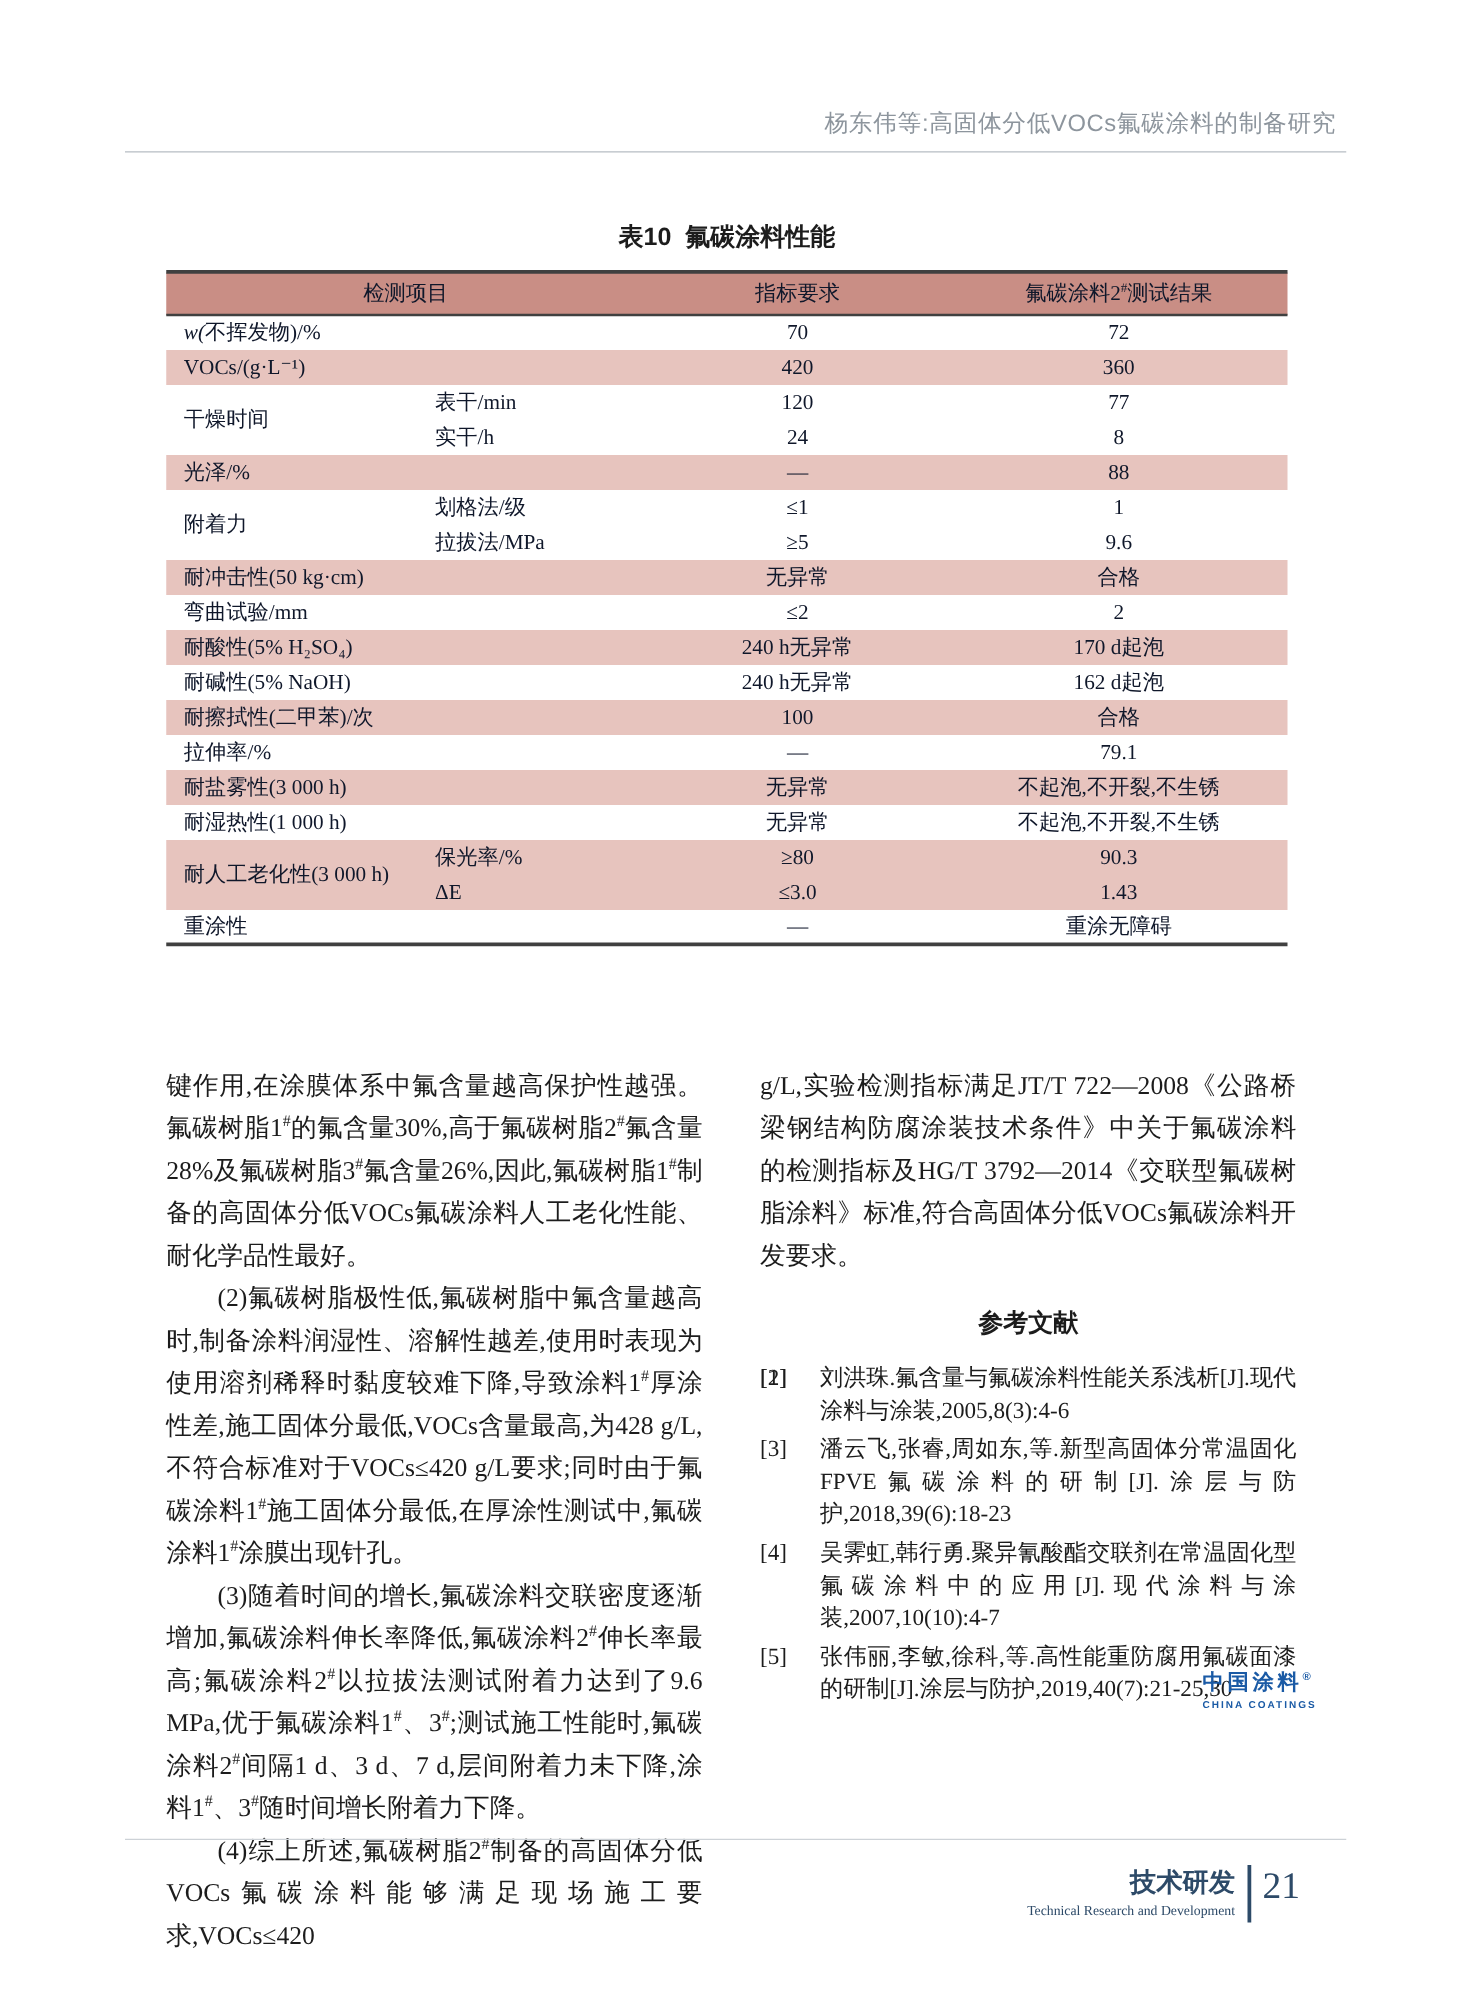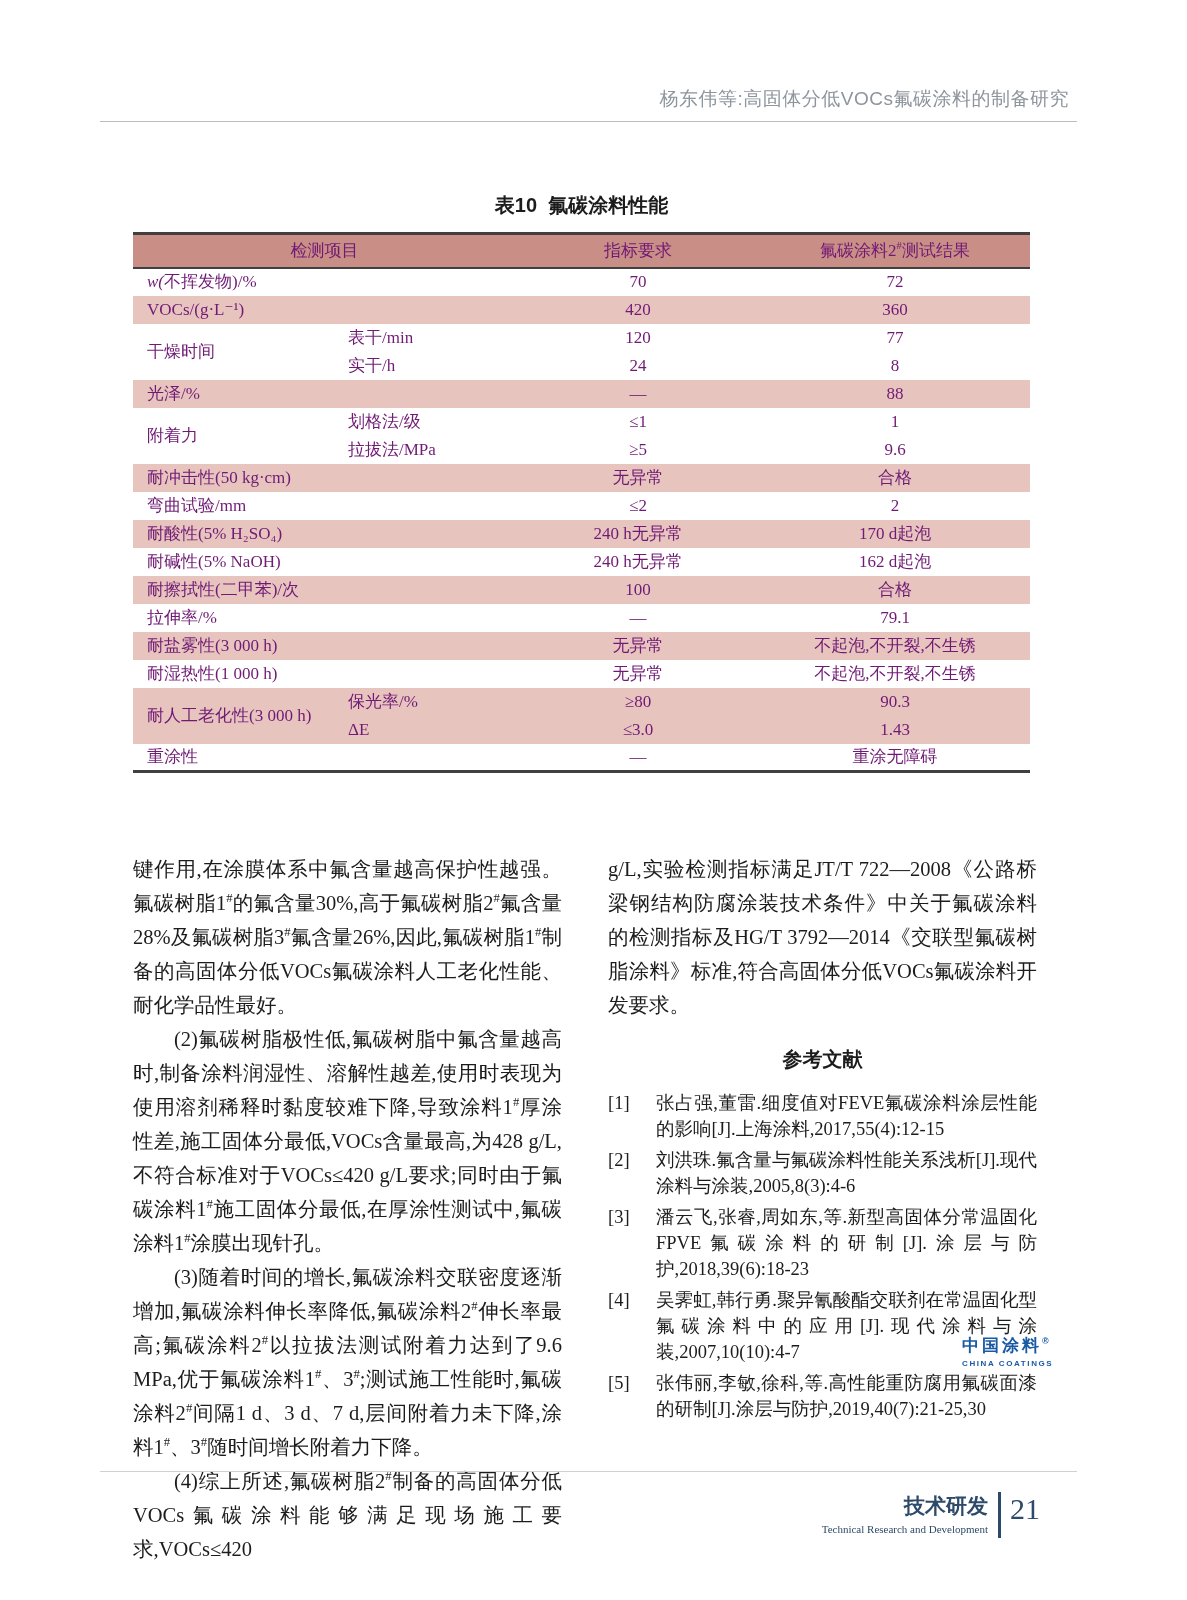--- a/index.html
+++ b/index.html
@@ -10,33 +10,33 @@
 
   
   .running-head {
     position:absolute; top:86px; right:118px;
     font-family:"Liberation Sans","DejaVu Sans",sans-serif;
     font-size:19px; color:#8d959d; letter-spacing:0.5px;
   }
   .head-rule { position:absolute; top:121px; left:100px; right:110px; height:1px; background:#b7bdc3; }
 
   
-  .table-block { position:absolute; left:133px; top:192px; width:897px; }
+  .table-block { position:absolute; left:133px; top:176px; width:897px; }
   .caption-zh {
     text-align:center; font-weight:bold; font-size:20px; white-space:pre;
     font-family:"Liberation Sans","DejaVu Sans",sans-serif;
   }
   .caption-en {
     text-align:center; font-weight:bold; font-size:19px; white-space:pre; margin-top:8px;
     font-family:"Liberation Serif","DejaVu Serif",serif;
   }
   table.props {
     width:897px; border-collapse:collapse; table-layout:fixed; margin-top:13px;
     border-top:3px solid #404040; border-bottom:3px solid #404040;
-    font-size:17px; color:#701a75;
+    font-size:17px; color:#0f172a;
   }
   table.props thead tr { background:#c98e85; height:34px; }
   table.props thead th { font-weight:normal; border-bottom:2px solid #404040; padding:0; }
   table.props tbody tr { height:28px; }
   table.props td { padding:0; line-height:20px; }
   tr.shaded { background:#e7c4be; }
   .c-item { text-align:left; padding-left:14px !important; }
   .c-sub  { text-align:left; }
   .c-req, .c-res { text-align:center; }
   .fl-italic::first-letter { font-style:italic; }
@@ -209,21 +209,20 @@
       <p class="indent">(2)氟碳树脂极性低,氟碳树脂中氟含量越高时,制备涂料润湿性、溶解性越差,使用时表现为使用溶剂稀释时黏度较难下降,导致涂料1<sup>#</sup>厚涂性差,施工固体分最低,VOCs含量最高,为428 g/L,不符合标准对于VOCs≤420 g/L要求;同时由于氟碳涂料1<sup>#</sup>施工固体分最低,在厚涂性测试中,氟碳涂料1<sup>#</sup>涂膜出现针孔。</p>
       <p class="indent">(3)随着时间的增长,氟碳涂料交联密度逐渐增加,氟碳涂料伸长率降低,氟碳涂料2<sup>#</sup>伸长率最高;氟碳涂料2<sup>#</sup>以拉拔法测试附着力达到了9.6 MPa,优于氟碳涂料1<sup>#</sup>、3<sup>#</sup>;测试施工性能时,氟碳涂料2<sup>#</sup>间隔1 d、3 d、7 d,层间附着力未下降,涂料1<sup>#</sup>、3<sup>#</sup>随时间增长附着力下降。</p>
       <p class="indent">(4)综上所述,氟碳树脂2<sup>#</sup>制备的高固体分低VOCs氟碳涂料能够满足现场施工要求,VOCs≤420</p>
     </div>
     <div class="t-col">
       <p>g/L,实验检测指标满足JT/T 722—2008《公路桥梁钢结构防腐涂装技术条件》中关于氟碳涂料的检测指标及HG/T 3792—2014《交联型氟碳树脂涂料》标准,符合高固体分低VOCs氟碳涂料开发要求。</p>
       <div class="refs-heading">参考文献</div>
       <div class="ref-list">
         <div class="ref-item">
           <span class="ref-label">[1]</span>
-          <span>张占强,董雷.细度值对FEVE氟碳涂料涂层性能的影响[J].上海涂料,2017,55(4):12-15</span>
         </div>
         <div class="ref-item">
           <span class="ref-label">[2]</span>
           <span>刘洪珠.氟含量与氟碳涂料性能关系浅析[J].现代涂料与涂装,2005,8(3):4-6</span>
         </div>
         <div class="ref-item">
           <span class="ref-label">[3]</span>
           <span>潘云飞,张睿,周如东,等.新型高固体分常温固化FPVE氟碳涂料的研制[J].涂层与防护,2018,39(6):18-23</span>
         </div>
         <div class="ref-item">

